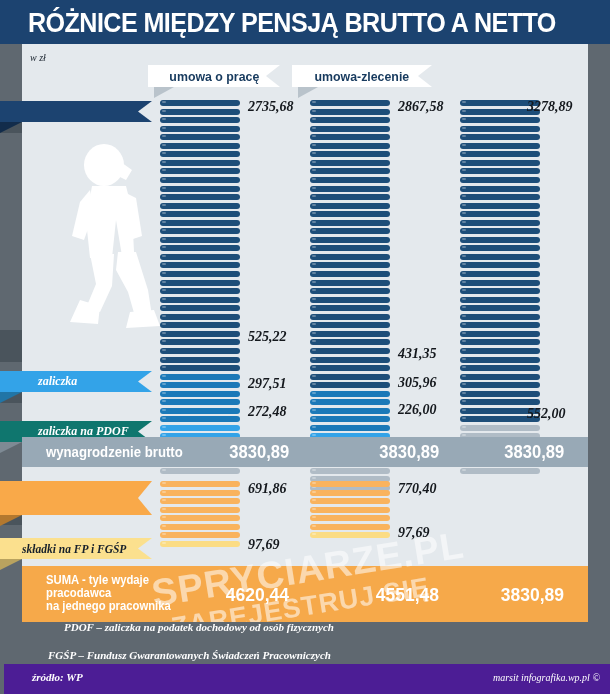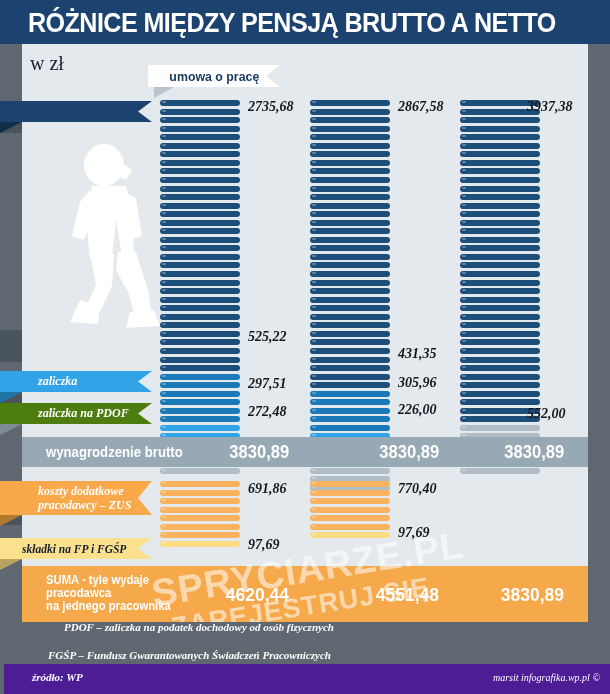--- a/index.html
+++ b/index.html
@@ -62,22 +62,22 @@
     font-family:"Liberation Serif", serif;font-style:italic;font-weight:bold;
     font-size:11px;color:#ffffff;white-space:nowrap;
   }
   .notes .n0{top:-1px;margin-left:16px;}
   .notes .n1{top:22px;margin-top:24px;}
   .notes .n2{top:27px;}
 
   
   .wzl{
     position:absolute;left:30px;top:52px;
-    font-family:"Liberation Serif", serif;
-    font-size:20px;color:#16202b;
+    font-family:"Liberation Serif", serif;font-style:italic;
+    font-size:10px;color:#16202b;
   }
 
   
   .coltab{
     position:absolute;top:65px;height:22px;
     background:#ffffff;
     display:flex;align-items:center;justify-content:center;
   }
   .coltab span{
     font-family:"Liberation Sans", sans-serif;font-weight:bold;
@@ -193,20 +193,25 @@
   <div class="titlebar">
     <div class="title">RÓŻNICE MIĘDZY PENSJĄ BRUTTO A NETTO</div>
   </div>
 
   <div class="panel"></div>
 
   <div class="wzl">w zł</div>
 
   <div class="coltab" style="left:148px;width:132px;">
     <span>umowa o pracę</span>
+    <div class="notch"></div>
+    <div class="shadow"></div>
+  </div>
+  <div class="coltab" style="left:292px;width:140px;">
+    <span>umowa-zlecenie</span>
     <div class="notch"></div>
     <div class="shadow"></div>
   </div>
 
   <div class="person">
     <svg width="120" height="200" viewBox="0 0 120 200" xmlns="http://www.w3.org/2000/svg">
       <g fill="#ffffff">
         <ellipse cx="48" cy="25" rx="20" ry="21"></ellipse>
         <path d="M62 20 L76 30 L70 40 L58 34 Z"></path>
         <path d="M36 46 L70 46 L76 70 L78 112 L66 116 L60 80 L56 118 L34 118 L30 80 Z"></path>
@@ -228,21 +233,21 @@
 
   <div class="tabshadow" style="top:330px;height:32px;"></div>
 
   <div class="tabshadow" style="top:371px;height:32px;"></div>
   <div class="ribbon" style="top:371px;width:152px;background:#33a3e8;">
     <div class="rlabel">zaliczka</div>
     <div class="rnotch"></div>
     <div class="rtail" style="background:#2175a6;"></div>
   </div>
 
-  <div class="ribbon" style="top:403px;width:152px;background:#4d7c0f;">
+  <div class="ribbon" style="top:421px;width:152px;background:#0f766e;">
     <div class="rlabel">zaliczka na PDOF</div>
     <div class="rnotch"></div>
     <div class="rtail" style="background:#7e8a94;"></div>
   </div>
 
   <div>
       <div class="bar" style="left: 160px; width: 80px; top: 100px; height: 6px; background: rgb(29, 78, 121);"></div>
       <div class="bar" style="left: 160px; width: 80px; top: 108.55px; height: 6px; background: rgb(29, 78, 121);"></div>
       <div class="bar" style="left: 160px; width: 80px; top: 117.1px; height: 6px; background: rgb(29, 78, 121);"></div>
       <div class="bar" style="left: 160px; width: 80px; top: 125.65px; height: 6px; background: rgb(29, 78, 121);"></div>
@@ -394,45 +399,41 @@
       <div class="bar" style="left: 460px; width: 80px; top: 424.9px; height: 6px; background: rgb(176, 188, 198);"></div>
       <div class="bar" style="left: 460px; width: 80px; top: 433.45px; height: 6px; background: rgb(176, 188, 198);"></div>
       <div class="bar" style="left: 460px; width: 80px; top: 442px; height: 6px; background: rgb(176, 188, 198);"></div>
       <div class="bar" style="left: 460px; width: 80px; top: 450.55px; height: 6px; background: rgb(176, 188, 198);"></div>
       <div class="bar" style="left: 460px; width: 80px; top: 459.1px; height: 6px; background: rgb(176, 188, 198);"></div>
       <div class="bar" style="left: 460px; width: 80px; top: 467.65px; height: 6px; background: rgb(176, 188, 198);"></div>
     </div>
 
   <div class="valtext" style="left:248px;top:99px;">2735,68</div>
   <div class="valtext" style="left:398px;top:99px;">2867,58</div>
-  <div class="valtext" style="left:527px;top:99px;">3937,38</div>
+  <div class="valtext" style="left:527px;top:99px;">3278,89</div>
 
   <div class="valtext" style="left:248px;top:329px;">525,22</div>
   <div class="valtext" style="left:398px;top:346px;">431,35</div>
 
   <div class="valtext" style="left:248px;top:376px;">297,51</div>
   <div class="valtext" style="left:398px;top:375px;">305,96</div>
 
   <div class="valtext" style="left:248px;top:404px;">272,48</div>
   <div class="valtext" style="left:398px;top:402px;">226,00</div>
   <div class="valtext" style="left:527px;top:406px;">552,00</div>
 
   <div class="brutto" style="top:437px;">
     <div class="blabel">wynagrodzenie brutto</div>
     <div class="bval" style="left:200px;width:70px;">3830,89</div>
     <div class="bval" style="left:350px;width:70px;">3830,89</div>
     <div class="bval" style="left:475px;width:70px;">3830,89</div>
   </div>
 
   <div class="tabshadow" style="top:481px;height:44px;"></div>
   <div class="ribbon two-line" style="top:481px;width:152px;background:#f9a949;">
-    <div class="rlabel">
-      <span>koszty dodatkowe</span><br>
-      <span>pracodawcy – ZUS</span>
-    </div>
     <div class="rnotch"></div>
     <div class="rtail" style="background:#b3782f;"></div>
   </div>
 
   <div class="ribbon" style="top:538px;width:152px;background:#fbe08e;">
     <div class="rlabel" style="color:#16202b;padding-left:22px;font-size:11.5px;">składki na FP i FGŚP</div>
     <div class="rnotch"></div>
     <div class="rtail" style="background:#b9a35f;"></div>
   </div>
 

